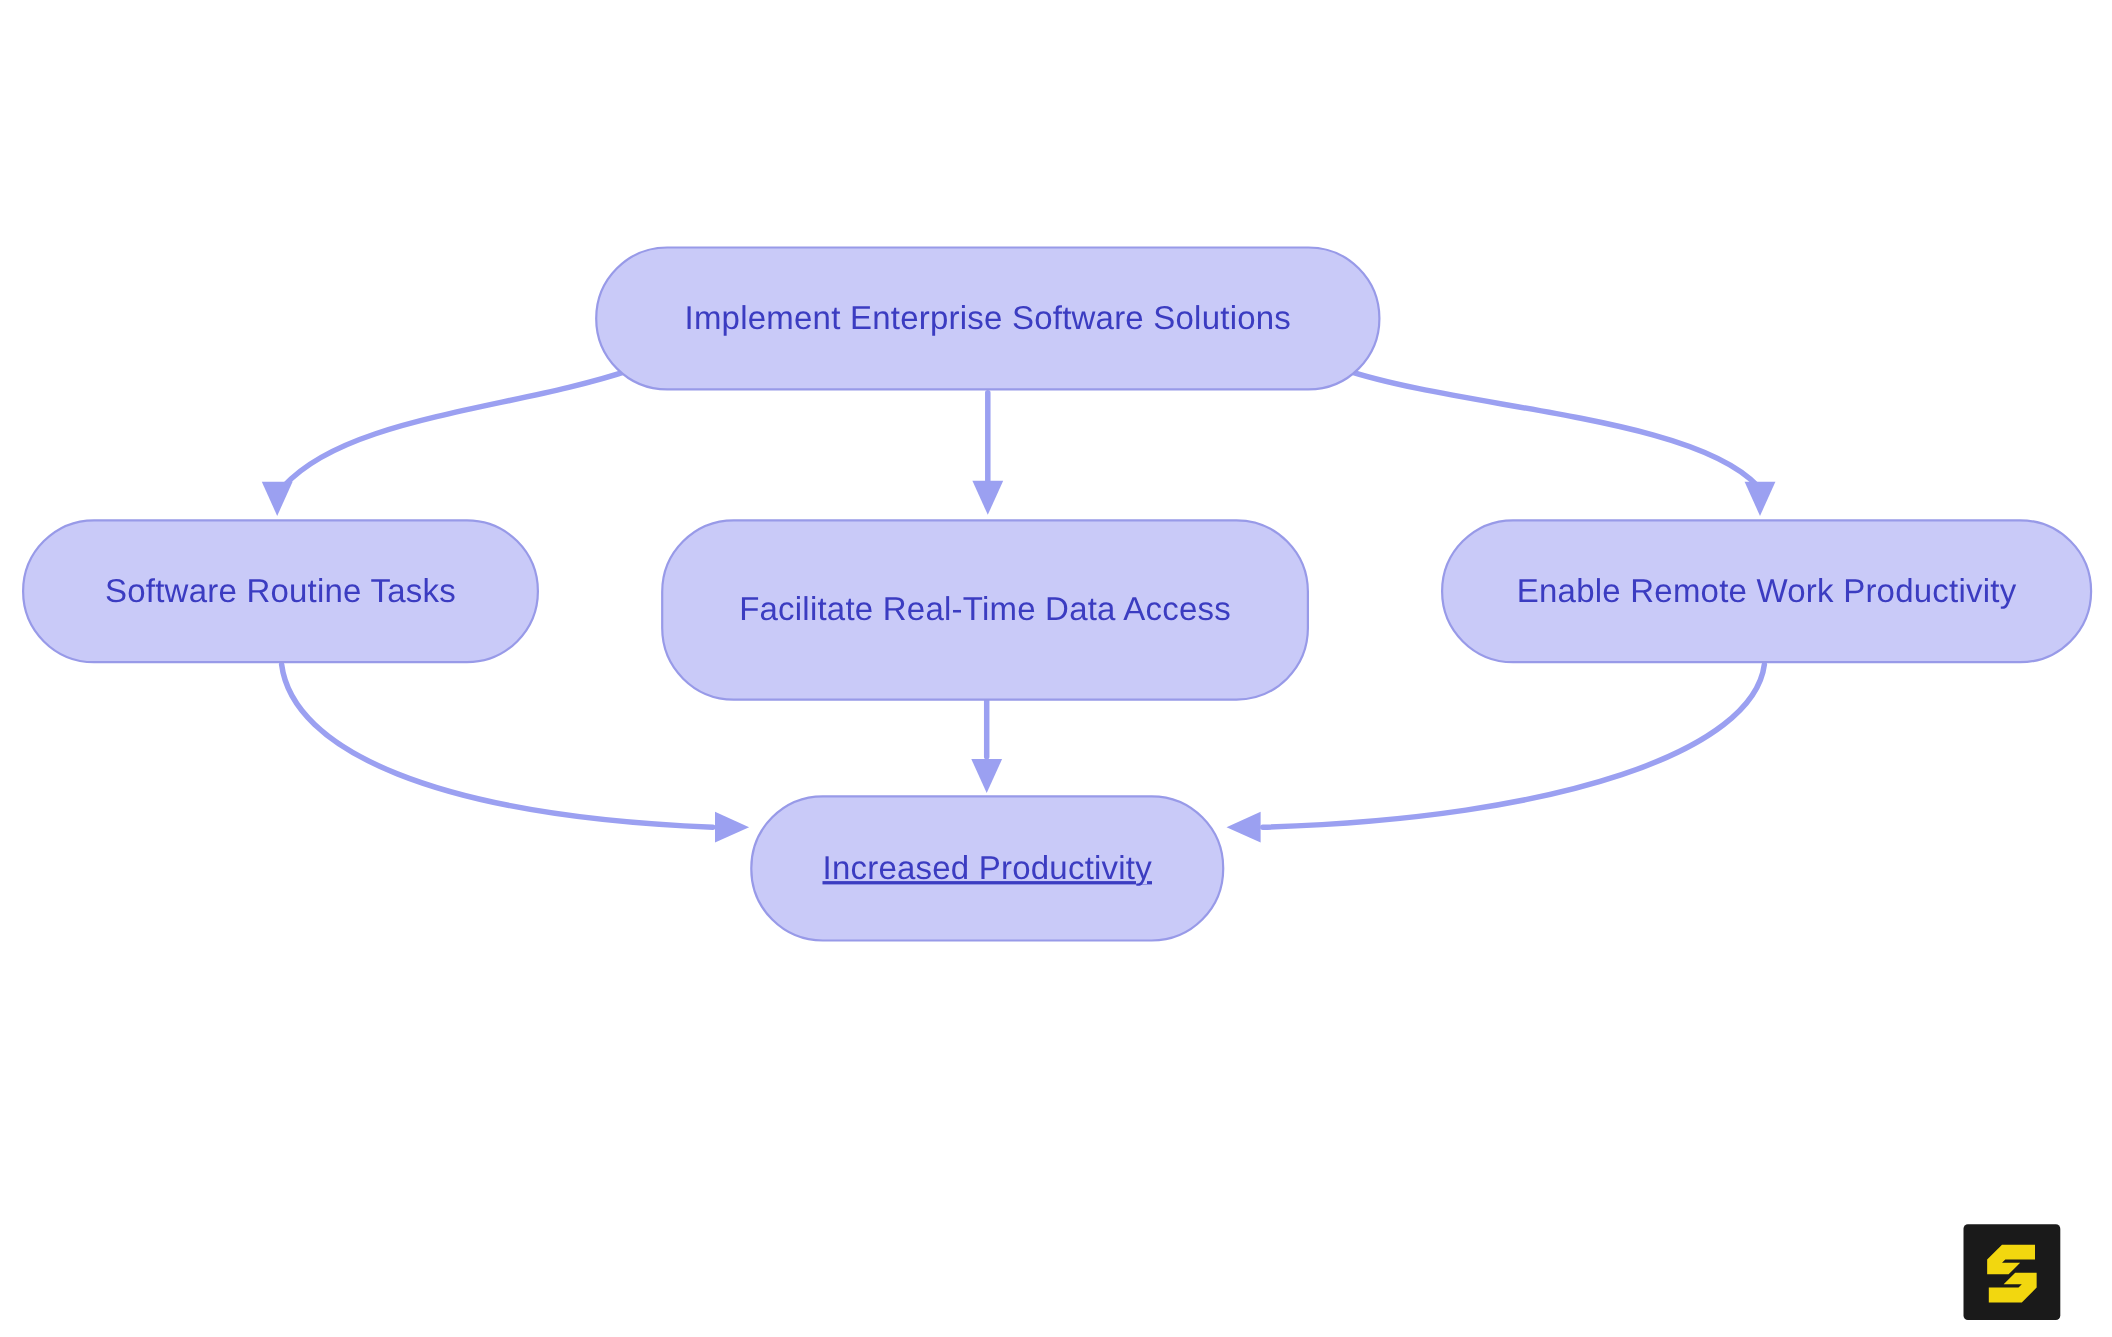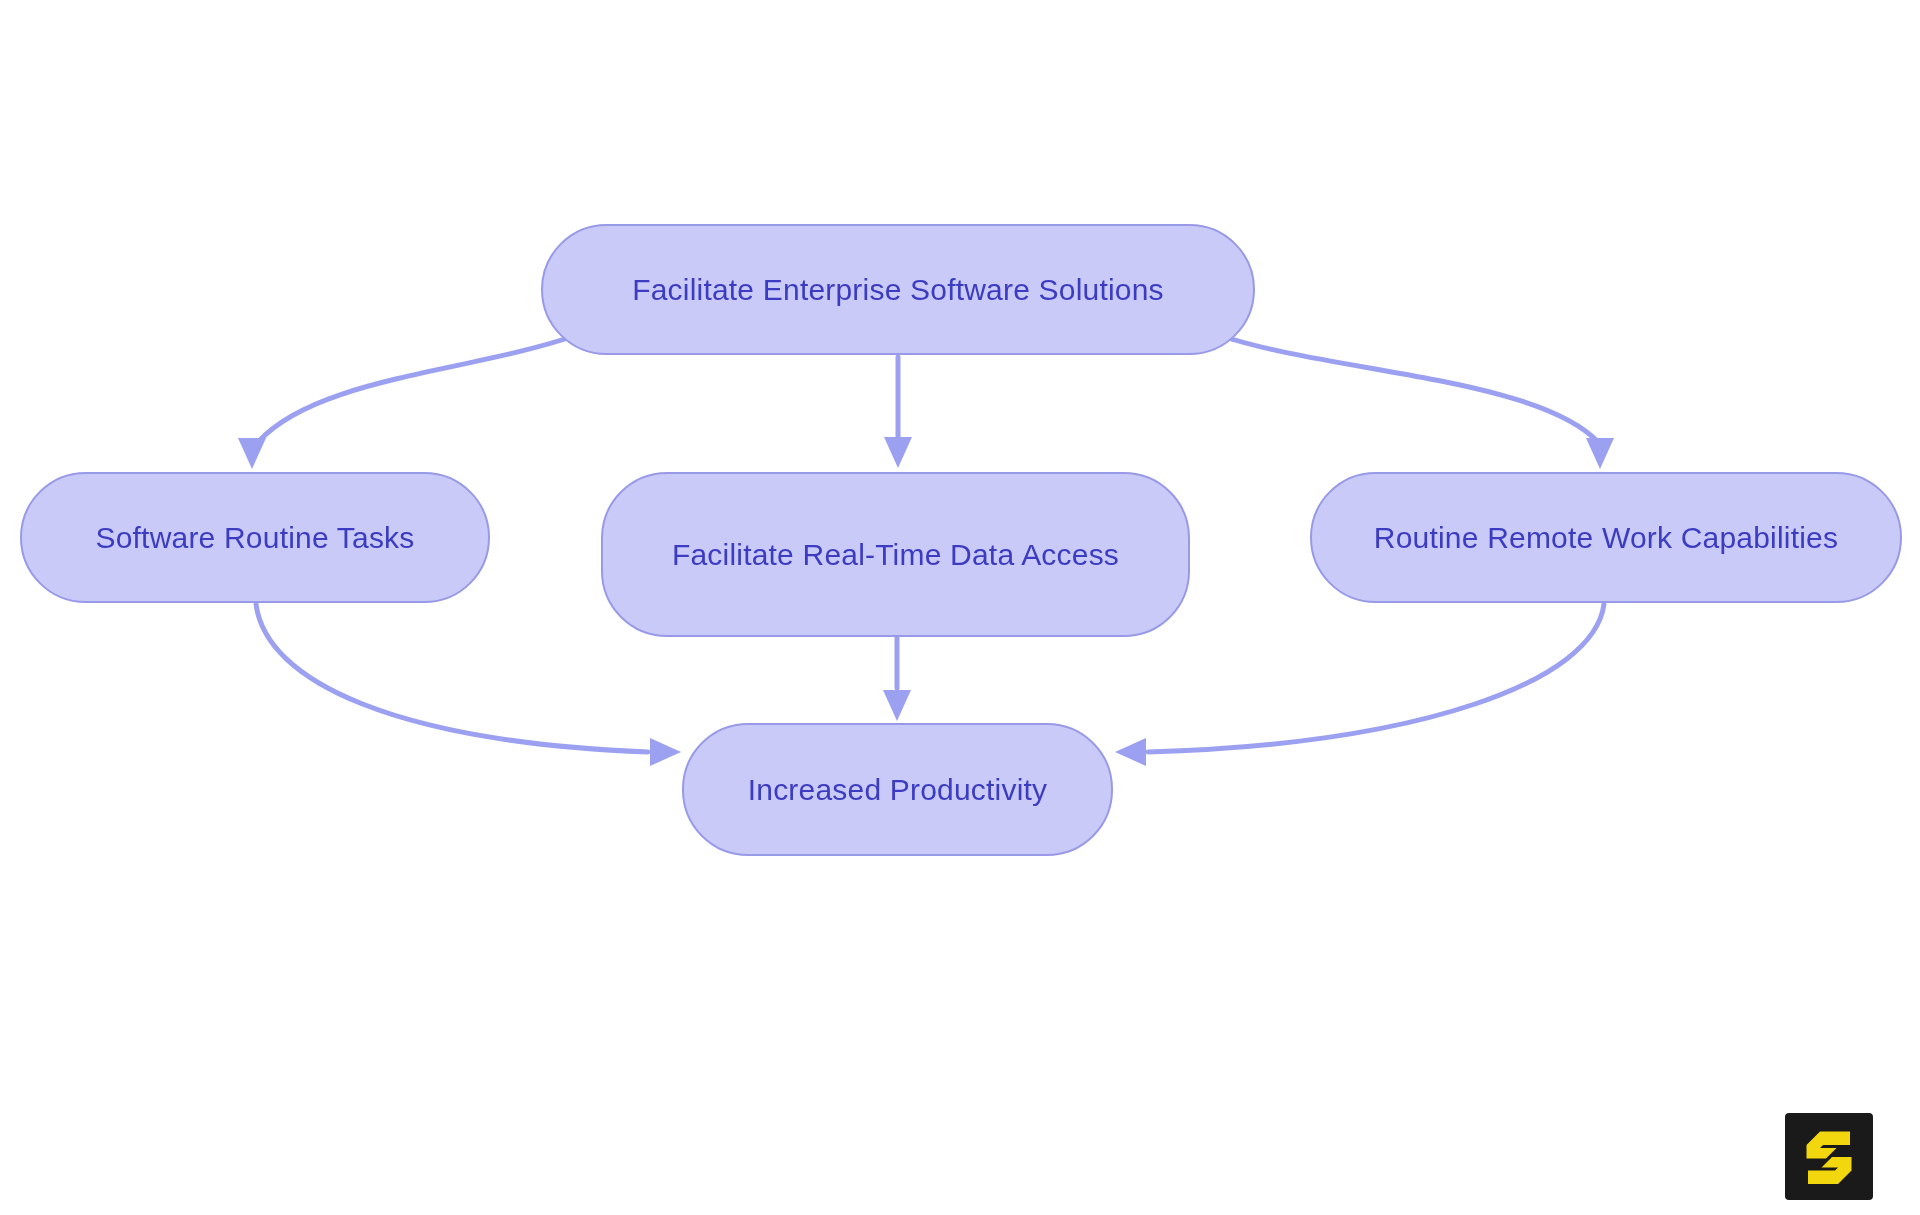--- a/index.html
+++ b/index.html
@@ -34,21 +34,21 @@
     color: #3b3cc1;
     font-size: 30px;
     letter-spacing: 0.2px;
     white-space: nowrap;
     z-index: 2;
   }
   .node-root         { left: 541px;  top: 224px; width: 714px; height: 131px; }
   .node-automate     { left: 20px;   top: 472px; width: 470px; height: 131px; }
   .node-realtime     { left: 601px;  top: 472px; width: 589px; height: 165px; }
   .node-remote       { left: 1310px; top: 472px; width: 592px; height: 131px; }
-  .node-productivity { left: 682px;  top: 723px; width: 431px; height: 133px; }
+  .node-productivity { left: 682px;  top: 723px; width: 431px; height: 133px; text-decoration: underline; }
   .brand-logo {
     position: absolute;
     left: 1785px;
     top: 1113px;
     width: 88px;
     height: 87px;
     background: #1a1a1a;
     border-radius: 4px;
     display: flex;
     align-items: center;
@@ -75,33 +75,33 @@
       <polygon points="238,438 266,438 252,469"></polygon>
       <polygon points="884,437 912,437 898,468"></polygon>
       <polygon points="1586,438 1614,438 1600,469"></polygon>
       <polygon points="650,738 650,766 681,752"></polygon>
       <polygon points="883,690 911,690 897,721"></polygon>
       <polygon points="1146,738 1146,766 1115,752"></polygon>
     </g>
   </svg>
 
   <div class="node node-root">
-    <span>Facilitate Enterprise Software Solutions</span>
+    <span>Implement Enterprise Software Solutions</span>
   </div>
 
   <div class="node node-automate">
     <span>Software Routine Tasks</span>
   </div>
 
   <div class="node node-realtime">
     <span>Facilitate Real-Time Data Access</span>
   </div>
 
   <div class="node node-remote">
-    <span>Routine Remote Work Capabilities</span>
+    <span>Enable Remote Work Productivity</span>
   </div>
 
   <div class="node node-productivity">
     <span>Increased Productivity</span>
   </div>
 
   <div class="brand-logo">
     <svg viewBox="0 0 96 96">
       <g fill="#f2d70f">
         <polygon points="76,14 36,14 18,32 18,50 44,50 58,36 36,36 40,32 76,32"></polygon>

